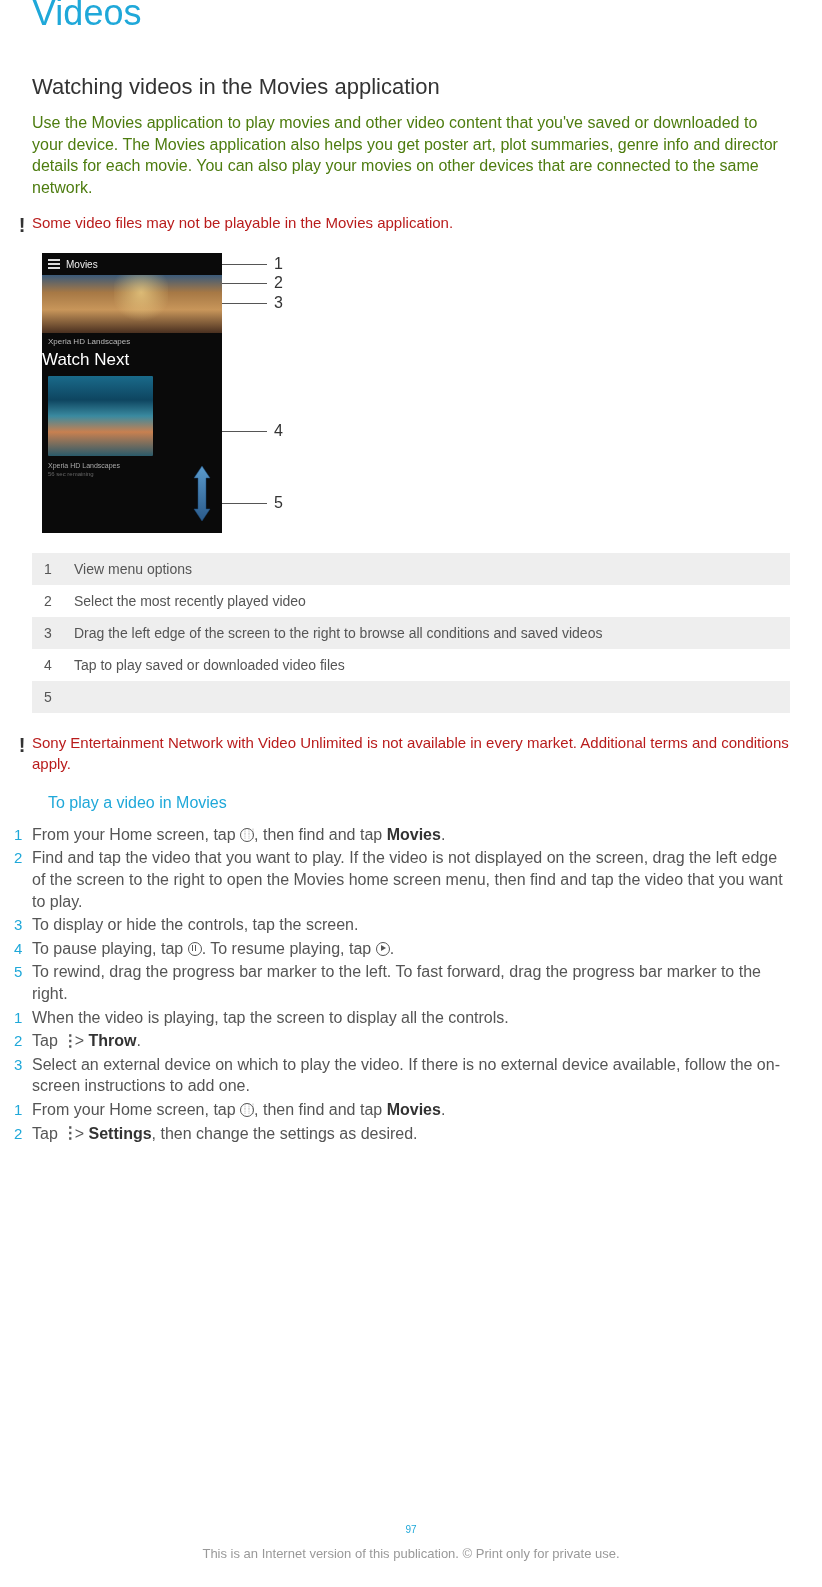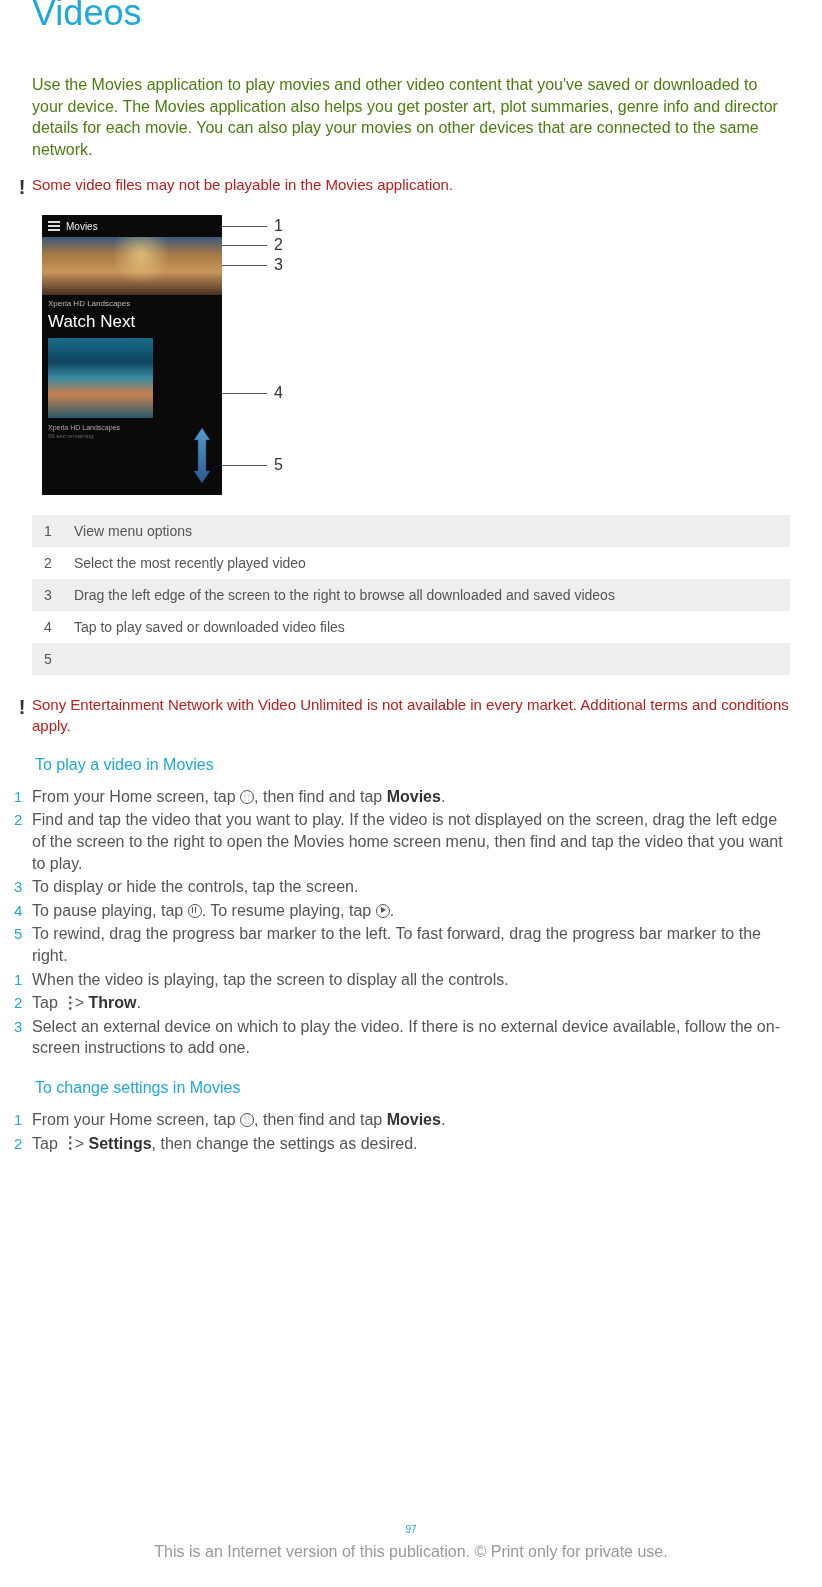--- a/index.html
+++ b/index.html
@@ -105,21 +105,21 @@
     }
     .category-label {
       color: #bbb;
       font-size: 8px;
       padding: 4px 6px 2px;
       background: #0a0a0a;
     }
     .watch-next {
       color: #fff;
       font-size: 17px;
-      padding: 2px 6px 6px;
+      padding: 2px 0 6px;
       background: #0a0a0a;
       font-weight: 400;
     }
     .thumb-area {
       padding: 0 6px;
       background: #0a0a0a;
     }
     .reef-thumb {
       width: 105px;
       height: 80px;
@@ -178,21 +178,21 @@
     .legend-row.shaded { background: #eeeeee; }
     .legend-num {
       width: 30px;
       flex-shrink: 0;
     }
     .legend-text { flex: 1; }
     .sub-heading {
       color: #1fa8d9;
       font-size: 16px;
       font-weight: 400;
-      margin: 20px 0 12px 3px;
+      margin: 20px 0 12px 16px;
     }
     .steps {
       margin-left: -18px;
     }
     .step {
       display: flex;
       align-items: flex-start;
       margin-bottom: 2px;
     }
     .step-num {
@@ -281,32 +281,33 @@
       text-align: center;
       color: #1fa8d9;
       font-size: 10px;
       position: absolute;
       bottom: 52px;
       left: 0; right: 0;
     }
     .footer {
       text-align: center;
       color: #999;
-      font-size: 16px;
+      font-size: 13px;
       position: absolute;
       bottom: 26px;
       left: 0; right: 0;
     }
   </style>
 </head>
 <body>
 
 <div class="container">
   <h1>Videos</h1>
 
+  <h2>Watching videos in the Movies application</h2>
   <p class="intro">Use the Movies application to play movies and other video content that you've saved or downloaded to your device. The Movies application also helps you get poster art, plot summaries, genre info and director details for each movie. You can also play your movies on other devices that are connected to the same network.</p>
 
   <div class="note-row">
     <span class="exclaim-icon">!</span>
     <span class="note-text">Some video files may not be playable in the Movies application.</span>
   </div>
 
   <div class="figure-wrap">
     <div class="phone-figure">
       <div class="phone-screen">
@@ -357,21 +358,21 @@
     <div class="legend-row shaded">
       <span class="legend-num">1</span>
       <span class="legend-text">View menu options</span>
     </div>
     <div class="legend-row">
       <span class="legend-num">2</span>
       <span class="legend-text">Select the most recently played video</span>
     </div>
     <div class="legend-row shaded">
       <span class="legend-num">3</span>
-      <span class="legend-text">Drag the left edge of the screen to the right to browse all downloaded and saved videos</span>
+      <span class="legend-text">Drag the left edge of the screen to the right to browse all conditions and saved videos</span>
     </div>
     <div class="legend-row">
       <span class="legend-num">4</span>
       <span class="legend-text">Tap to play saved or downloaded video files</span>
     </div>
     <div class="legend-row shaded">
       <span class="legend-num">5</span>
     </div>
   </div>
 
@@ -412,21 +413,20 @@
     <div class="step">
         <span class="step-num">2</span>
       <span class="step-text"><span>Tap </span><span class="inline-icon dots"></span><span> &gt; </span><span class="bold">Throw</span><span>.</span></span>
     </div>
     <div class="step">
         <span class="step-num">3</span>
       <span class="step-text">Select an external device on which to play the video. If there is no external device available, follow the on-screen instructions to add one.</span>
     </div>
   </div>
 
-  <div class="sub-heading">To change settings in Movies</div>
   <div class="steps">
     <div class="step">
         <span class="step-num">1</span>
       <span class="step-text"><span>From your Home screen, tap </span><span class="inline-icon circle-grid"></span><span>, then find and tap </span><span class="bold">Movies</span><span>.</span></span>
     </div>
     <div class="step">
         <span class="step-num">2</span>
       <span class="step-text"><span>Tap </span><span class="inline-icon dots"></span><span> &gt; </span><span class="bold">Settings</span><span>, then change the settings as desired.</span></span>
     </div>
   </div>

